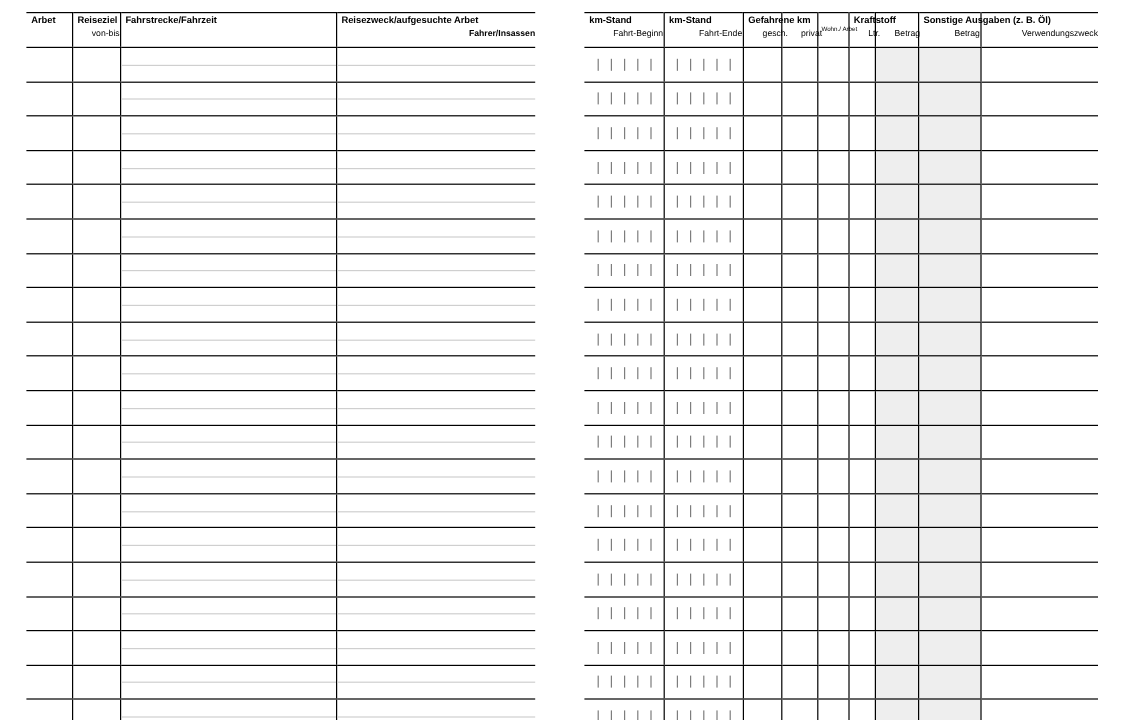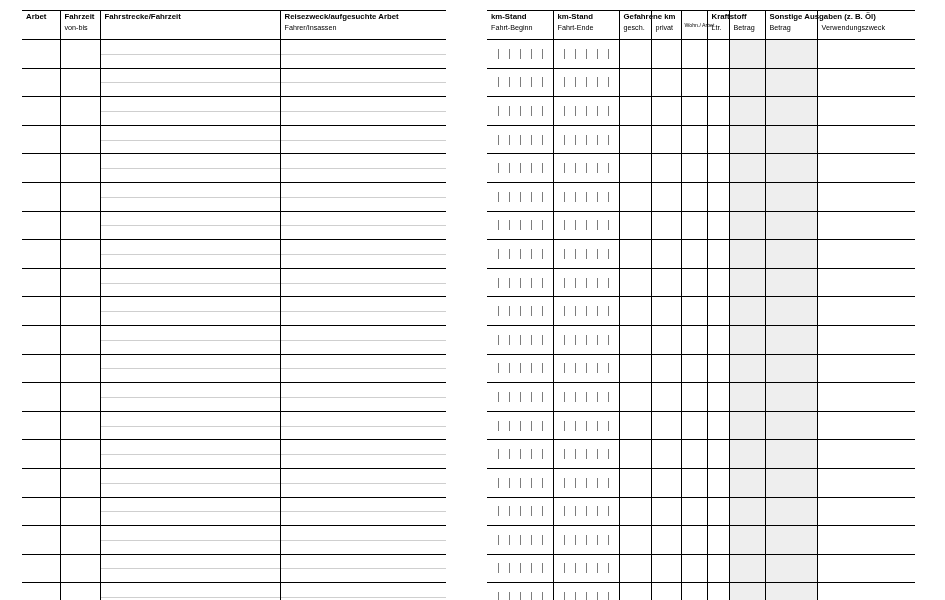--- a/index.html
+++ b/index.html
@@ -52,26 +52,27 @@
   .hdr-top {
     font-weight: bold;
     font-size: 7.8px;
     padding-left: 4px;
     line-height: 11px;
     display: block;
     white-space: nowrap;
   }
   .hdr-sub {
     font-size: 7.2px;
-    padding-left: 4px;
+    padding-left: 16px;
     line-height: 11px;
     display: block;
     white-space: nowrap;
-  }
-  .hdr-sub.bold { font-weight: normal; }
+    text-align: right;
+  }
+  .hdr-sub.bold { font-weight: bold; }
   .hdr-tiny {
     font-size: 5.2px;
     line-height: 6px;
     padding-left: 3px;
     display: block;
     white-space: nowrap;
   }
 
   
   .body-row td {
@@ -126,21 +127,21 @@
         <col style="width:40px">
         <col style="width:180px">
         <col style="width:166px">
       </colgroup>
       <thead>
         <tr class="hdr-row toprule">
           <td>
             <span class="hdr-top">Arbet</span>
           </td>
           <td class="vl">
-            <span class="hdr-top">Fahrzeit</span>
+            <span class="hdr-top">Reiseziel</span>
             <span class="hdr-sub">von-bis</span>
           </td>
           <td class="vl">
             <span class="hdr-top">Fahrstrecke/Fahrzeit</span>
           </td>
           <td class="vl">
             <span class="hdr-top">Reisezweck/aufgesuchte Arbet</span>
             <span class="hdr-sub bold">Fahrer/Insassen</span>
           </td>
         </tr>

